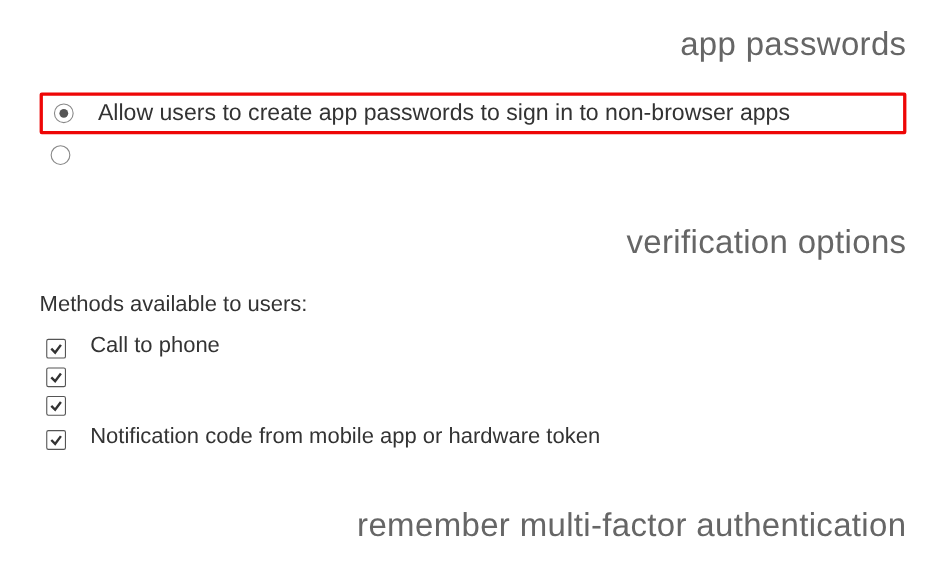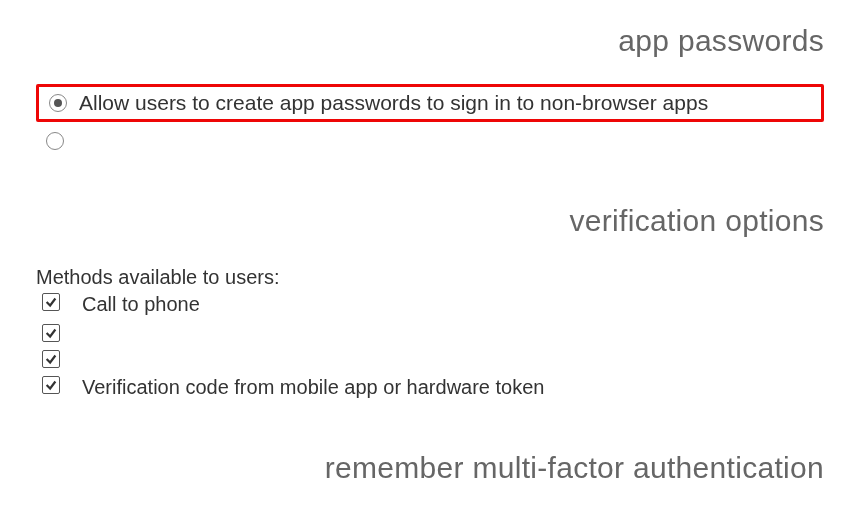--- a/index.html
+++ b/index.html
@@ -19,21 +19,21 @@
       color: #666;
       margin-bottom: 26px;
       letter-spacing: 0.3px;
       text-align: right;
     }
     .verif-heading { margin-top: 48px; margin-bottom: 28px; margin-left: 16px; }
     .remember-heading { margin-top: 48px; }
     .radio-row {
       display: flex;
       align-items: center;
-      gap: 12px;
+      gap: 22px;
       padding: 6px 4px;
       margin-bottom: 2px;
       font-size: 21px;
       font-weight: 300;
       color: #333;
     }
     .highlighted {
       border: 3px solid #ee0606;
       border-radius: 2px;
       padding: 4px 4px;
@@ -54,24 +54,25 @@
     .radio-dot {
       width: 8px;
       height: 8px;
       border-radius: 50%;
       background: #555;
     }
     .sublabel {
       font-size: 20px;
       font-weight: 300;
       color: #333;
+      margin-bottom: 10px;
     }
     .check-row {
       display: flex;
-      align-items: flex-start;
+      align-items: flex-end;
       gap: 22px;
       padding: 4px 0;
       font-size: 20px;
       font-weight: 300;
       color: #333;
     }
     .checkbox {
       width: 18px;
       height: 18px;
       border: 1.5px solid #555;
@@ -136,16 +137,16 @@
       </svg>
     </span>
 </div>
 
 <div class="check-row">
   <span class="checkbox">
       <svg viewBox="0 0 16 16">
         <polyline points="3,8 7,12 13,4"></polyline>
       </svg>
     </span>
-  <span>Verification code from mobile app or hardware token</span>
+  <span>Notification code from mobile app or hardware token</span>
 </div>
 
 <div class="section-heading remember-heading">remember multi-factor authentication</div>
 
 </body></html>

